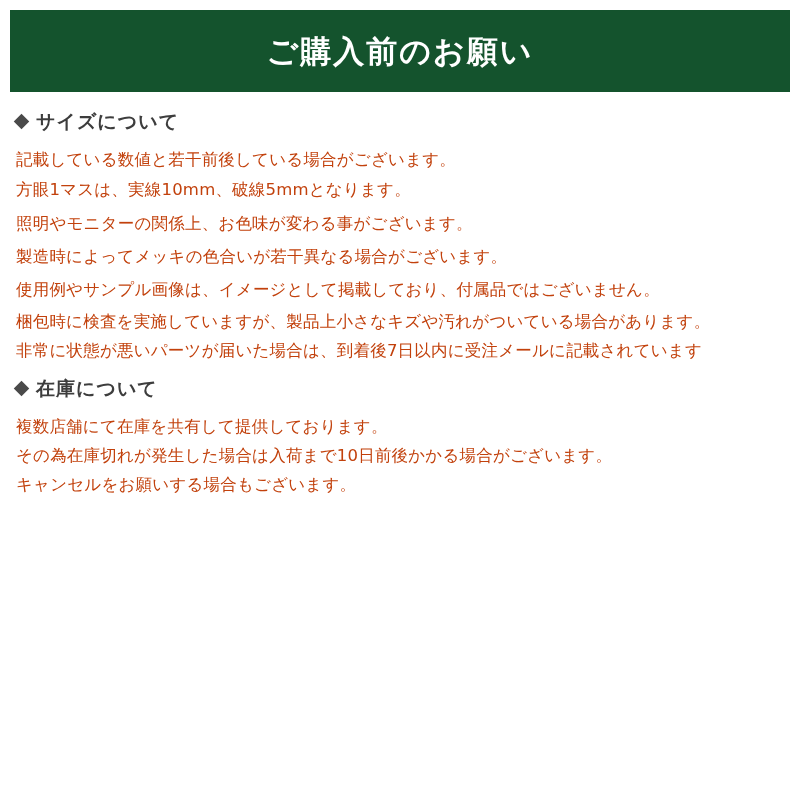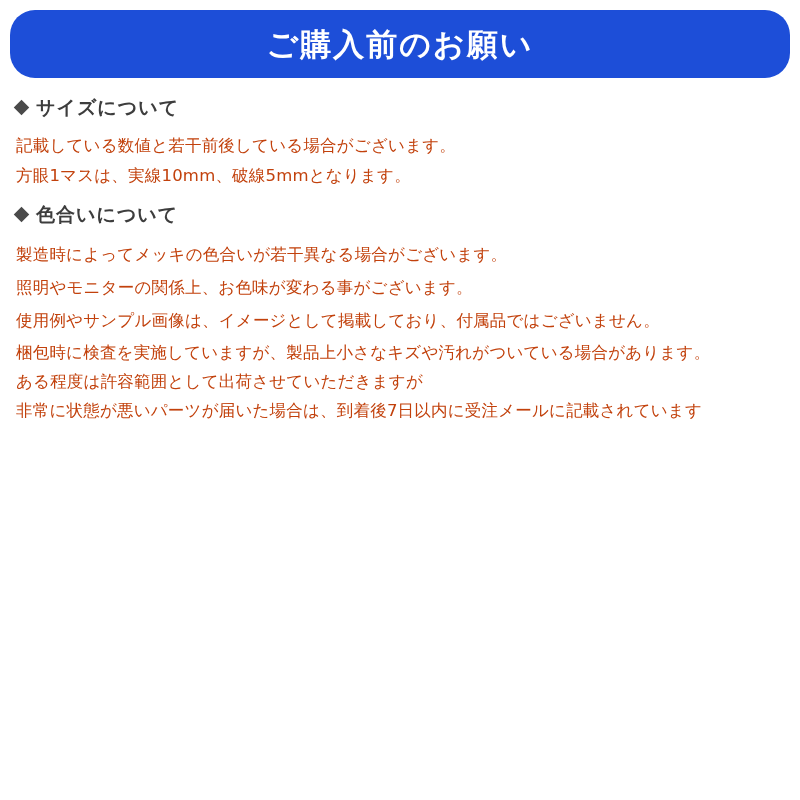--- a/index.html
+++ b/index.html
@@ -15,26 +15,25 @@
     overflow: hidden;
   }
   .page {
     width: 800px;
     height: 800px;
     position: relative;
     box-sizing: border-box;
   }
   .banner {
     margin: 10px 10px 0 10px;
-    height: 68px;
-    background: #1d4ed8;
+    height: 82px;
+    background: #14532d;
     display: flex;
     align-items: center;
     justify-content: center;
-    border-radius: 25px;
   }
   .banner-title {
     color: #ffffff;
     font-size: 31px;
     font-weight: bold;
     letter-spacing: 2px;
     line-height: 1;
   }
   .content {
     padding: 0 14px;
@@ -97,39 +96,45 @@
         <span class="diamond"></span>
         <span class="section-title">サイズについて</span>
       </div>
       <div class="body-lines">
         <div class="body-line">記載している数値と若干前後している場合がございます。</div>
         <div class="body-line">方眼1マスは、実線10mm、破線5mmとなります。</div>
       </div>
     </div>
 
     <div class="section sec-color">
-      <div class="section-head">
-        <span class="diamond"></span>
-        <span class="section-title">色合いについて</span>
-      </div>
       <div class="body-lines">
+        <div class="body-line">照明やモニターの関係上、お色味が変わる事がございます。</div>
         <div class="body-line">製造時によってメッキの色合いが若干異なる場合がございます。</div>
-        <div class="body-line">照明やモニターの関係上、お色味が変わる事がございます。</div>
       </div>
     </div>
 
     <div class="section sec-sample">
       <div class="body-lines">
         <div class="body-line">使用例やサンプル画像は、イメージとして掲載しており、付属品ではございません。</div>
       </div>
     </div>
 
     <div class="section sec-caution">
       <div class="body-lines">
         <div class="body-line">梱包時に検査を実施していますが、製品上小さなキズや汚れがついている場合があります。</div>
-        <div class="body-line">ある程度は許容範囲として出荷させていただきますが</div>
         <div class="body-line">非常に状態が悪いパーツが届いた場合は、到着後7日以内に受注メールに記載されています</div>
       </div>
     </div>
 
+    <div class="section sec-stock">
+      <div class="section-head">
+        <span class="diamond"></span>
+        <span class="section-title">在庫について</span>
+      </div>
+      <div class="body-lines">
+        <div class="body-line">複数店舗にて在庫を共有して提供しております。</div>
+        <div class="body-line">その為在庫切れが発生した場合は入荷まで10日前後かかる場合がございます。</div>
+        <div class="body-line">キャンセルをお願いする場合もございます。</div>
+      </div>
+    </div>
 
   </div>
 </div>
 
 </body></html>

